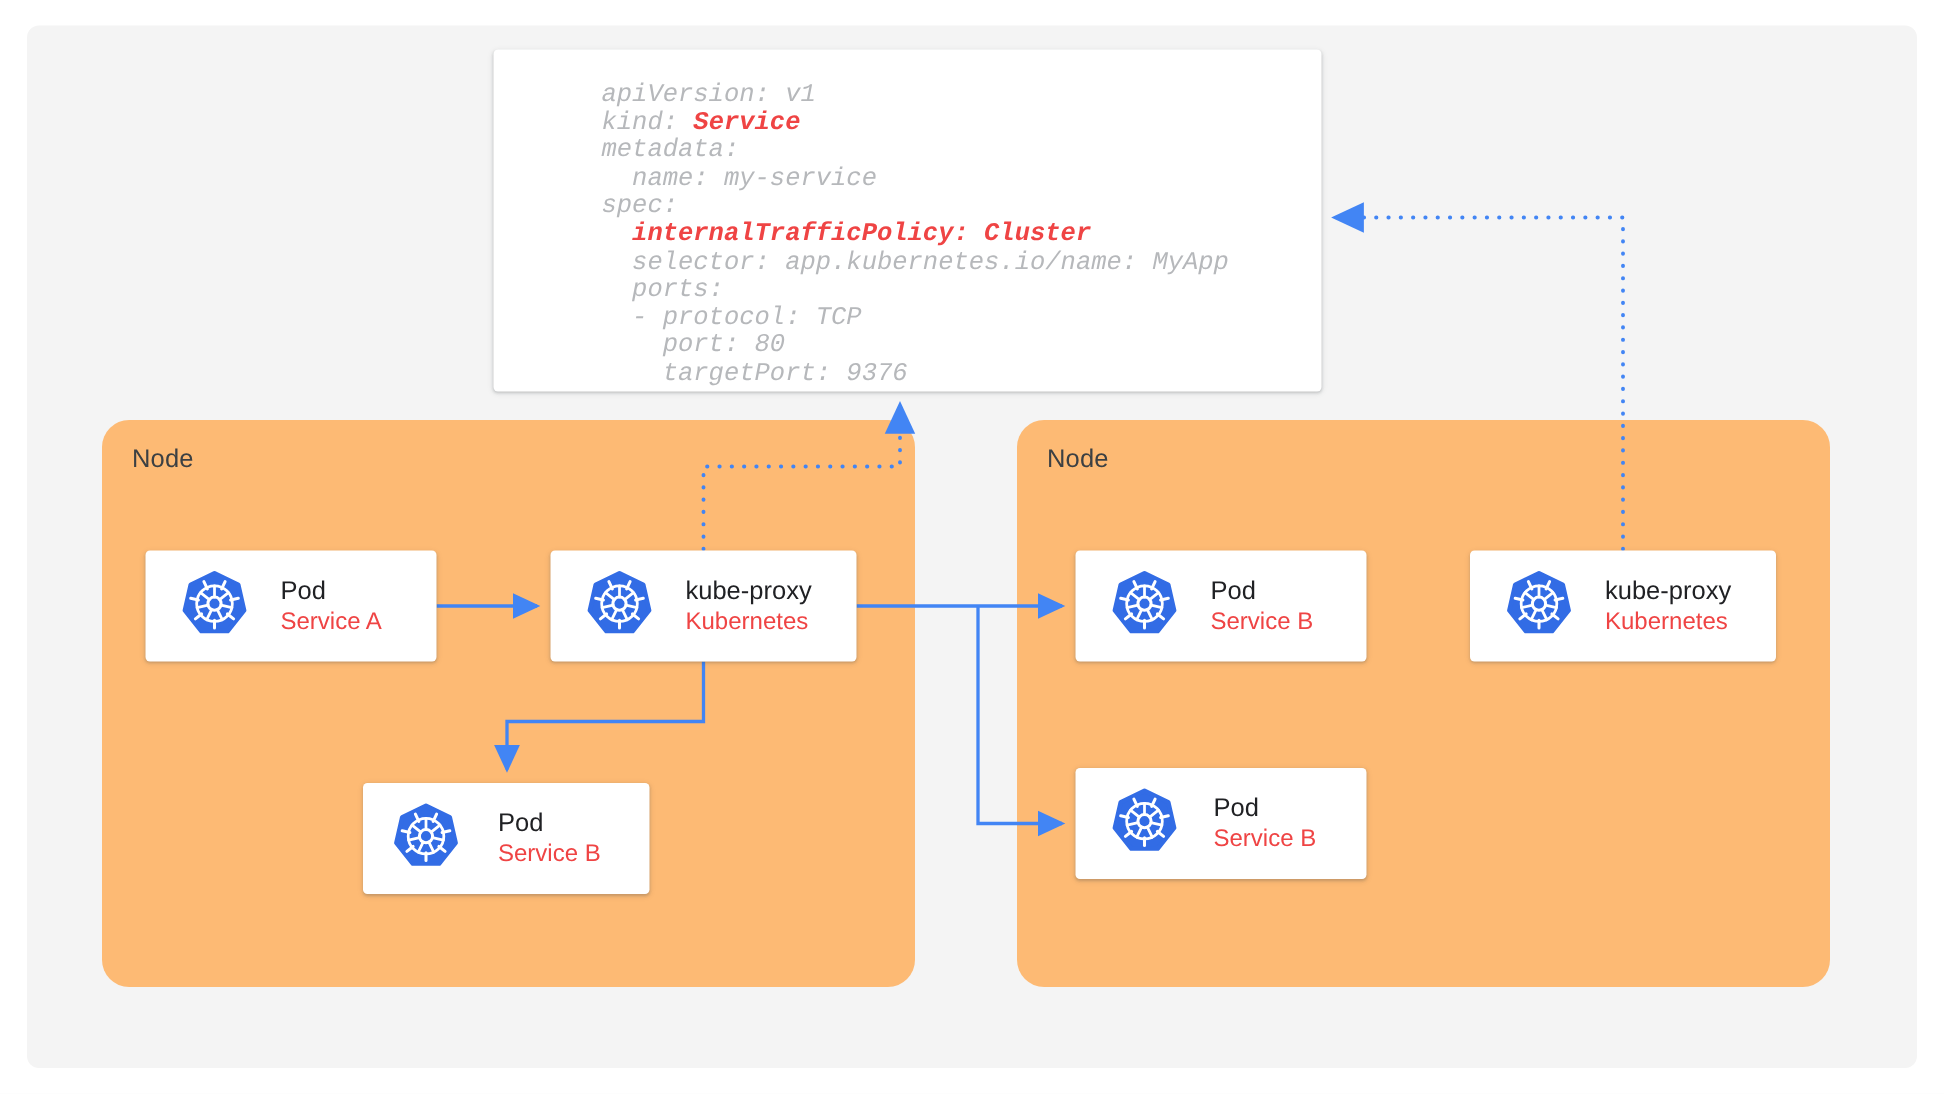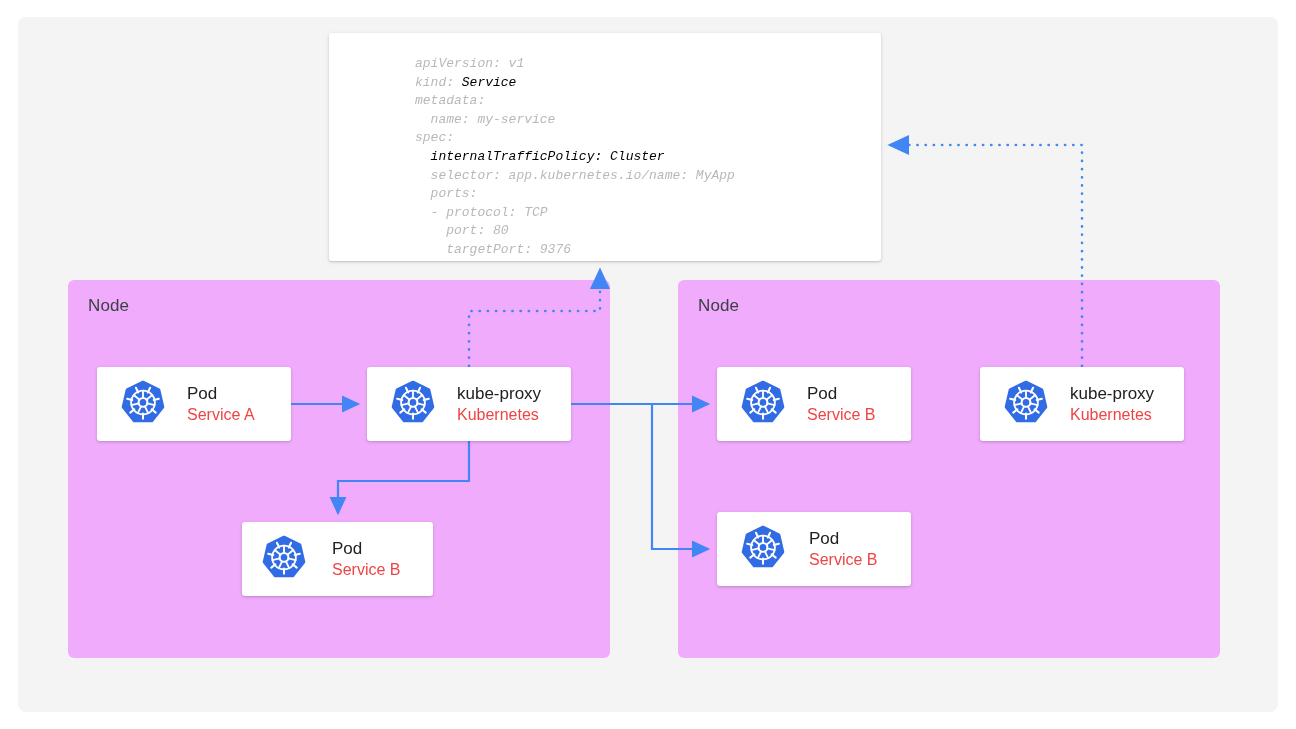--- a/index.html
+++ b/index.html
@@ -16,22 +16,22 @@
     position:absolute;
     left:18px; top:17px;
     width:1260px; height:695px;
     background:#f4f4f4;
     border-radius:8px;
   }
 
   
   .node {
     position:absolute;
-    background:#f0abfc;
-    border-radius:6px;
+    background:#fdba74;
+    border-radius:18px;
   }
   #node-left  { left:68px;  top:280px; width:542px; height:378px; }
   #node-right { left:678px; top:280px; width:542px; height:378px; }
   .node-label {
     position:absolute;
     left:20px; top:16px;
     font-size:17px;
     color:#3c4043;
     letter-spacing:.1px;
     white-space:nowrap;
@@ -81,30 +81,30 @@
     left:329px; top:33px;
     width:552px; height:228px;
     background:#ffffff;
     border-radius:3px;
     box-shadow:0 1px 2px rgba(60,64,67,.22), 0 1px 4px rgba(60,64,67,.10);
     z-index:6;
     overflow:hidden;
   }
   #yaml-code {
     position:absolute;
-    left:86px; top:22px;
+    left:72px; top:22px;
     font-family:"Liberation Mono", monospace;
     font-style:italic;
-    font-size:13px;
+    font-size:17px;
     line-height:18.6px;
     color:#b6b8bb;
     white-space:pre;
   }
   #yaml-code .ln { display:block; }
-  #yaml-code .b { font-weight:normal; color:#000000; }
+  #yaml-code .b { font-weight:bold; color:#ef4444; }
 
   
   #wires { position:absolute; left:0; top:0; width:1296px; height:729px; z-index:4; }
   .solid-wire { stroke:#4285f4; stroke-width:2.2; fill:none; }
   .dot-wire   { stroke:#4285f4; stroke-width:2.6; fill:none;
                 stroke-dasharray:0.2 8; stroke-linecap:round; }
   .arrow-fill { fill:#4285f4; }
 </style>
 </head>
 <body>

